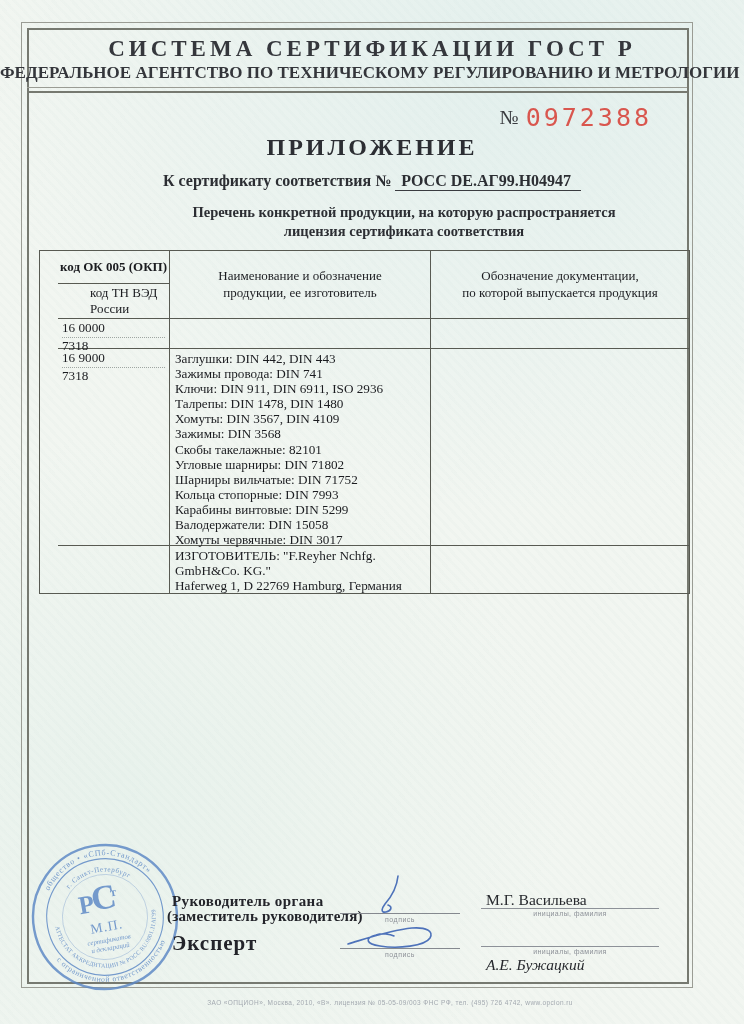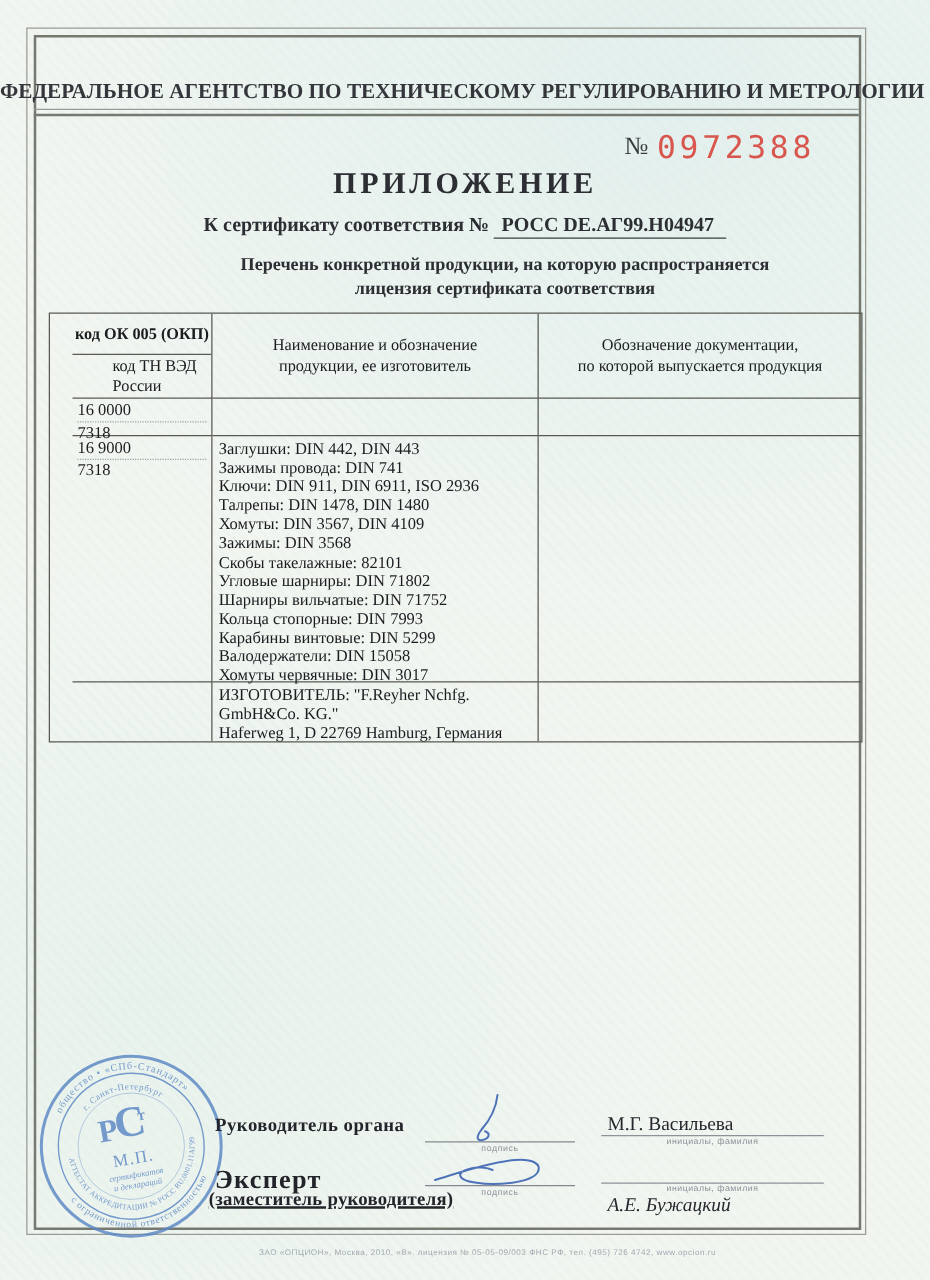--- a/index.html
+++ b/index.html
@@ -51,21 +51,21 @@
   .split-top{height:33px;border-bottom:1.2px solid #585a52;display:flex;align-items:center;justify-content:center;box-sizing:border-box;font-weight:600;font-size:13px;}
   .split-bot{height:33px;display:flex;align-items:center;justify-content:center;font-weight:400;font-size:13px;margin-left:32px;}
   .codes{padding:1px 4px 0 4px;}
   .code-top{border-bottom:1px dotted #9fa6a2;padding-bottom:1px;}
   .prodlist{padding:2px 5px 0 5px;line-height:15.1px;}
   .maker{padding:2px 5px 0 5px;line-height:15px;}
 
   
   .sig-role1a{position:absolute;left:172px;top:893px;font-size:15px;font-weight:bold;letter-spacing:.4px;}
   .sig-role1b{position:absolute;left:167px;top:908px;font-size:15px;font-weight:bold;letter-spacing:.2px;
-    text-decoration:underline;text-decoration-thickness:1.5px;margin-top:44px;}
+    text-decoration-thickness:1.5px;}
   .sig-role2{position:absolute;left:172px;top:931px;font-size:21px;font-weight:bold;letter-spacing:1px;}
   .sline{position:absolute;border-top:1px solid #85898f;}
   .sl1{left:340px;top:913px;width:120px;}
   .sl2{left:340px;top:948px;width:120px;}
   .scap{position:absolute;width:120px;text-align:center;font-size:7px;color:#8d9198;
     font-family:"Liberation Sans",sans-serif;letter-spacing:.5px;}
   .sc1{left:340px;top:916px;}
   .sc2{left:340px;top:951px;}
   .name{position:absolute;left:486px;font-size:15.5px;color:#26282d;}
   .n1{top:891px;} .n2{top:956px;font-style:italic;}
@@ -89,20 +89,21 @@
 </head>
 <body>
 
 <div class="page">
 
   <div class="frame-outer"></div>
   <div class="frame-inner"></div>
   <div class="rule r1"></div>
   <div class="rule r2"></div>
 
+  <div class="hdr-line1">СИСТЕМА СЕРТИФИКАЦИИ ГОСТ Р</div>
   <div class="hdr-line2">ФЕДЕРАЛЬНОЕ АГЕНТСТВО ПО ТЕХНИЧЕСКОМУ РЕГУЛИРОВАНИЮ И МЕТРОЛОГИИ</div>
 
   <div class="form-no">
     <span class="pre">№</span>
     <span class="val">0972388</span>
   </div>
 
   <div class="title">ПРИЛОЖЕНИЕ</div>
 
   <div class="cert-line">

